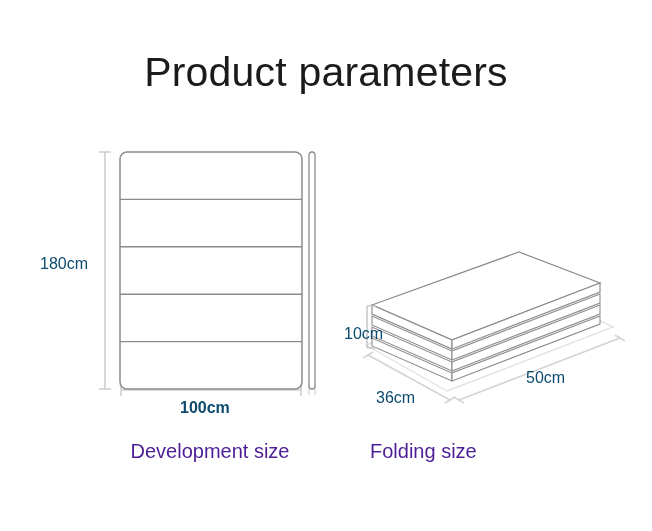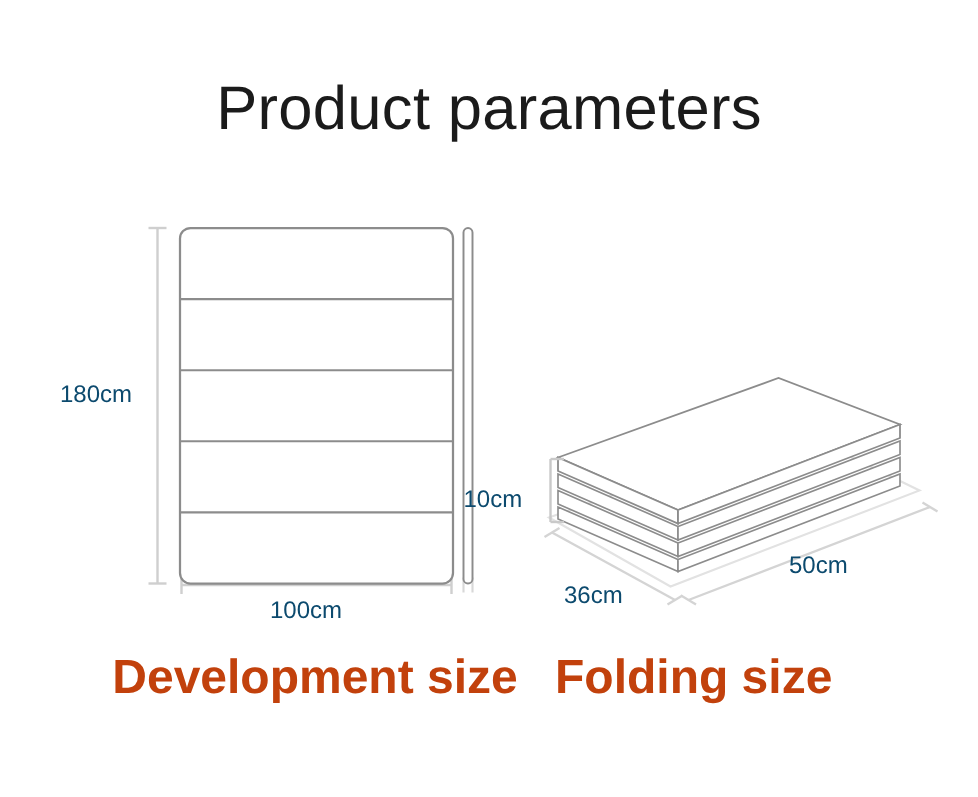--- a/index.html
+++ b/index.html
@@ -29,23 +29,23 @@
     width: 652px;
     text-align: center;
     font-size: 41px;
     font-weight: 400;
     color: #1b1b1b;
     letter-spacing: 0.2px;
     line-height: 48px;
   }
   .caption {
     position: absolute;
-    font-size: 32px;
-    font-weight: 700;
-    color: #c2410c;
+    font-size: 20px;
+    font-weight: 400;
+    color: #4c1d95;
     line-height: 30px;
     white-space: nowrap;
   }
   #caption-dev {
     left: 60px;
     top: 436px;
     width: 300px;
     text-align: center;
   }
   #caption-fold {
@@ -54,22 +54,22 @@
     width: 270px;
   }
   .dimlabel {
     position: absolute;
     font-size: 16px;
     color: #0c4a6e;
     line-height: 19px;
     white-space: nowrap;
   }
   #label-180 { left: 40px; top: 254px; }
-  #label-100 { left: 180px; top: 398px; }
-  #label-10  { left: 309px; top: 324px; }
+  #label-100 { left: 180px; top: 398px; font-weight: bold; }
+  #label-10  { left: 344px; top: 324px; }
   #label-36  { left: 376px; top: 388px; }
   #label-50  { left: 526px; top: 368px; }
 
   .svglayer {
     position: absolute;
     left: 0; top: 0;
     width: 652px;
     height: 531px;
     pointer-events: none;
   }

